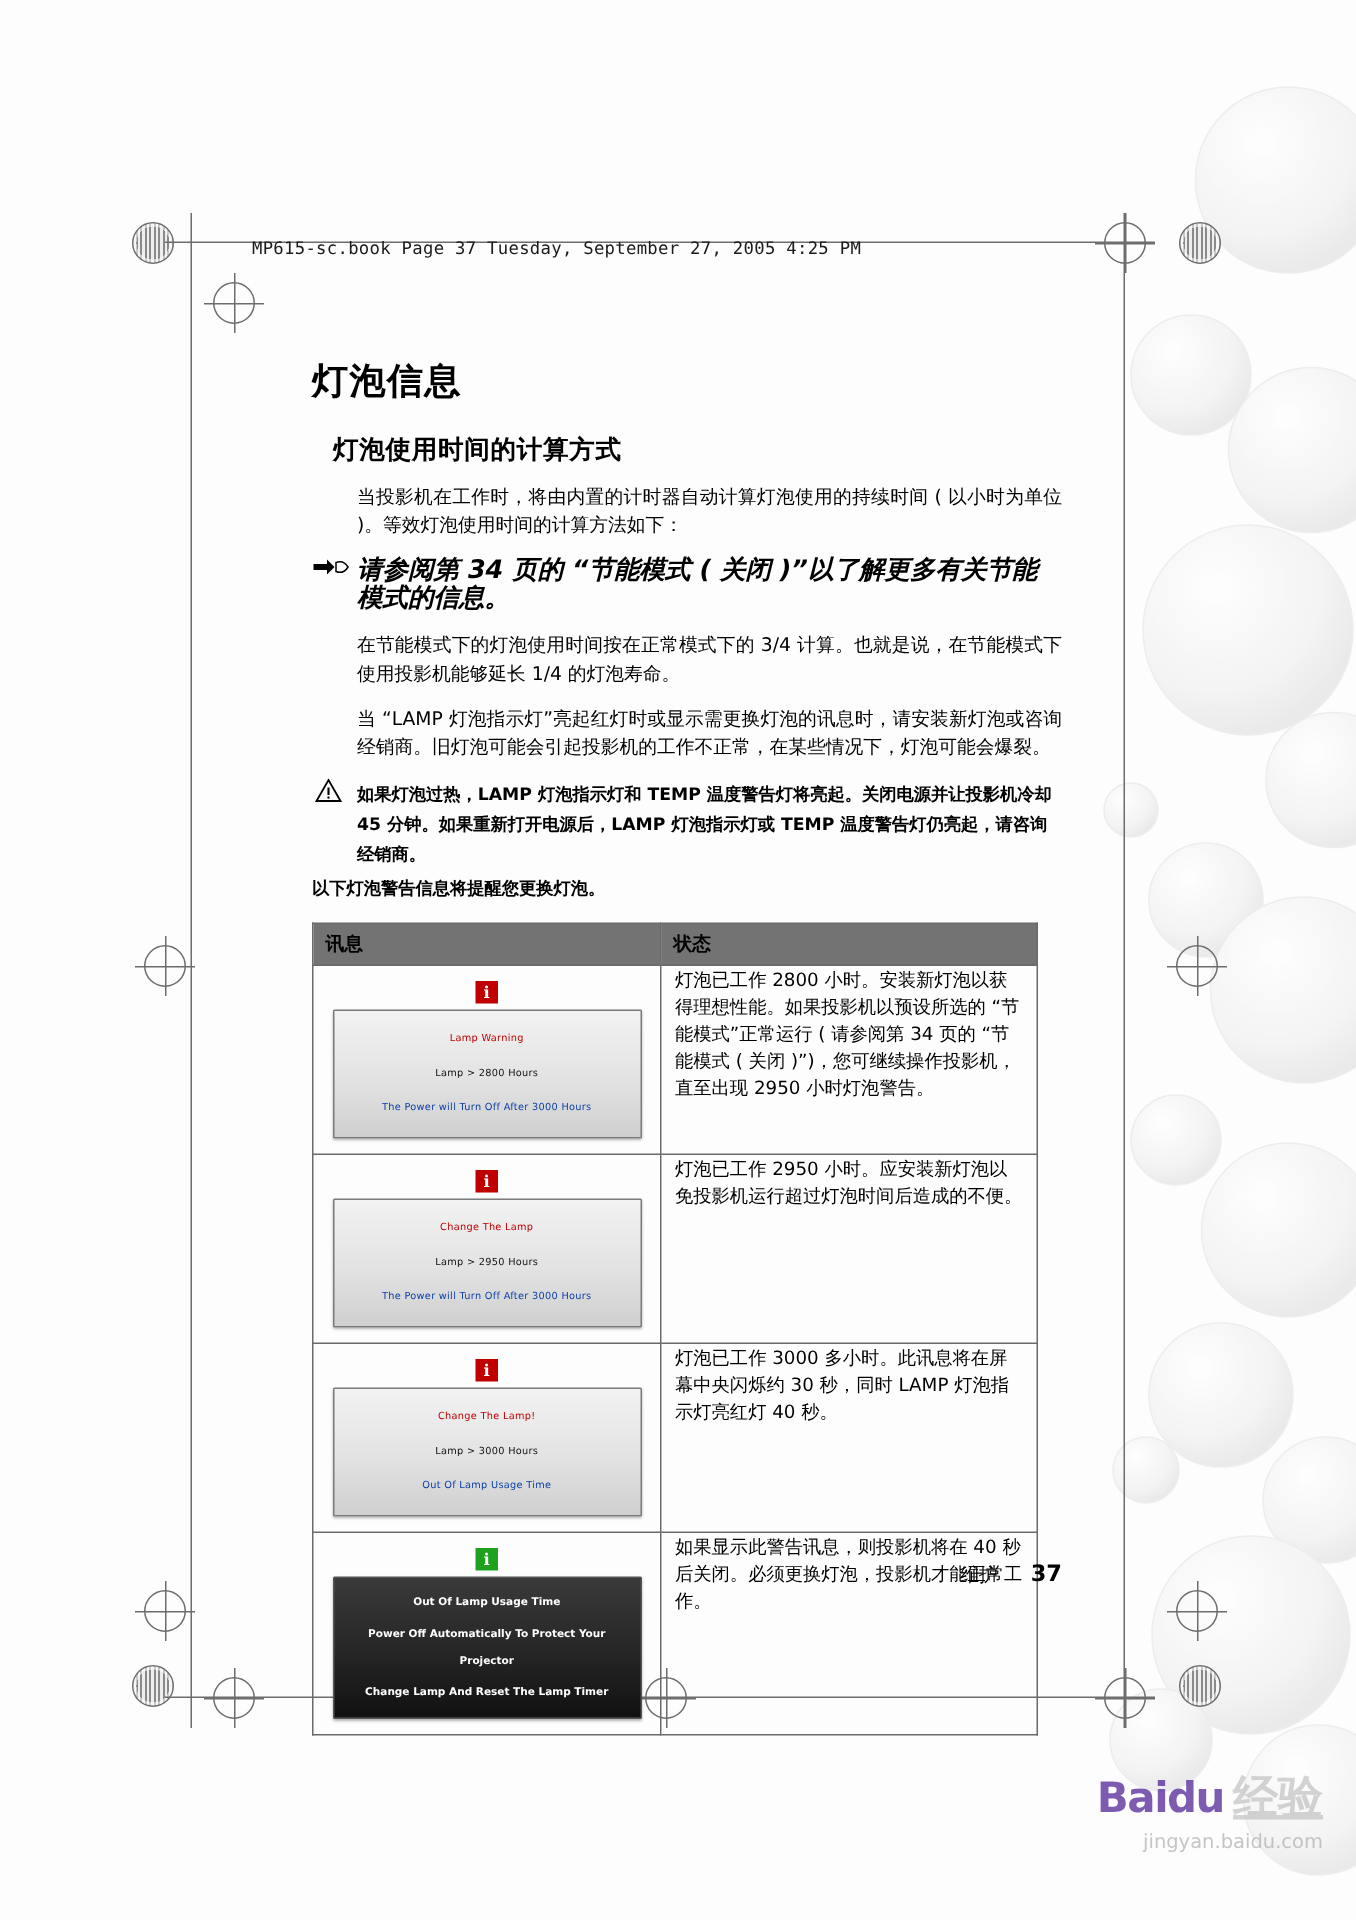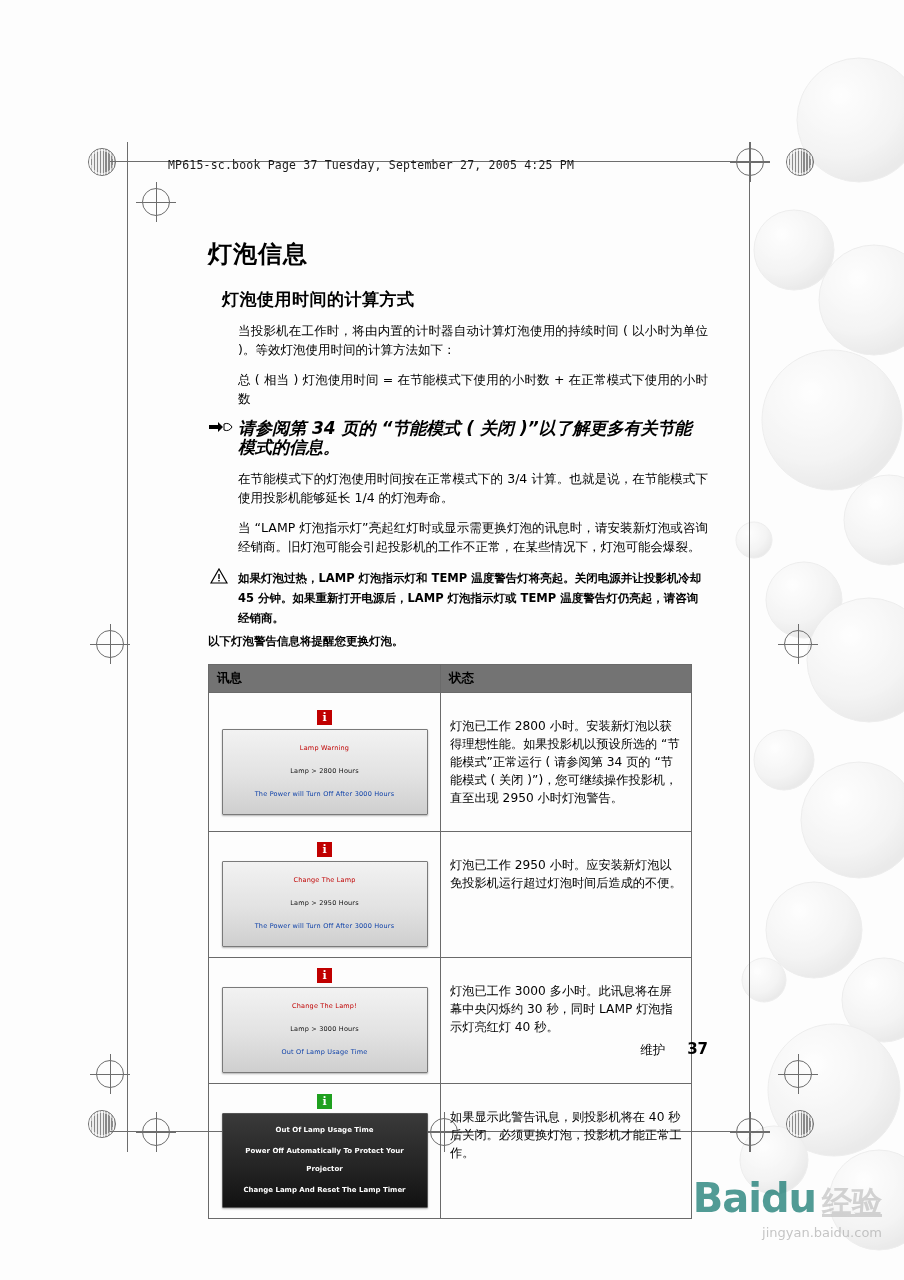--- a/index.html
+++ b/index.html
@@ -172,21 +172,21 @@
     border: 1px solid #6a6a6a;
     font-size: 12.5px;
     font-weight: bold;
     text-align: left;
     padding: 5px 8px;
     color: #000;
   }
   table.lamp td {
     border: 1px solid #6a6a6a;
     vertical-align: top;
-    padding: 24px 9px;
+    padding: 0 9px;
     font-size: 12.2px;
     line-height: 18px;
     color: #000;
   }
   table.lamp td.msg {
     width: 215px;
     padding: 10px 6px;
     text-align: center;
     vertical-align: middle;
   }
@@ -244,23 +244,23 @@
 
   
   .watermark {
     position: absolute;
     left: 612px; top: 1178px;
     width: 270px; height: 70px;
     opacity: .72;
   }
   .wm-text {
     font-family: "DejaVu Sans", sans-serif;
-    font-size: 40px;
-    font-weight: bold;
-    color: #0f766e;
+    font-size: 28px;
+    font-weight: bold;
+    color: #4c1d95;
     letter-spacing: -1px;
     line-height: 40px;
   }
   .wm-sub {
     font-family: "DejaVu Sans", sans-serif;
     font-size: 13px;
     color: #b0b0b0;
     text-align: right;
     margin-top: 2px;
   }
@@ -330,21 +330,20 @@
 <div class="crop-h" style="left:110px; top:1131px; width:660px;"></div>
 
 <div class="header-line">MP615-sc.book  Page 37  Tuesday, September 27, 2005  4:25 PM</div>
 
 <div class="content">
 
   <h1 class="title">灯泡信息</h1>
 
   <h2 class="sub">灯泡使用时间的计算方式</h2>
   <p class="body">当投影机在工作时，将由内置的计时器自动计算灯泡使用的持续时间 ( 以小时为单位 )。等效灯泡使用时间的计算方法如下：</p>
-  <p class="body">总 ( 相当 ) 灯泡使用时间 = 在节能模式下使用的小时数 + 在正常模式下使用的小时数</p>
 
   <div class="note-row">
     <svg class="icon-hand" viewBox="0 0 26 14">
       <path d="M1 5 L10 5 L10 2 L15 7 L10 12 L10 9 L1 9 Z" fill="#000"></path>
       <path d="M16 4 q5 -2 8 3 q-3 5 -8 3 z" fill="#fff" stroke="#000" stroke-width="1"></path>
     </svg>
     <span class="note-text">请参阅</span><span class="note-text link">第 34 页的 “节能模式 ( 关闭 )”</span><span class="note-text">以了解更多有关节能模式的信息。</span>
   </div>
 
   <p class="body">在节能模式下的灯泡使用时间按在正常模式下的 3/4 计算。也就是说，在节能模式下使用投影机能够延长 1/4 的灯泡寿命。</p>

